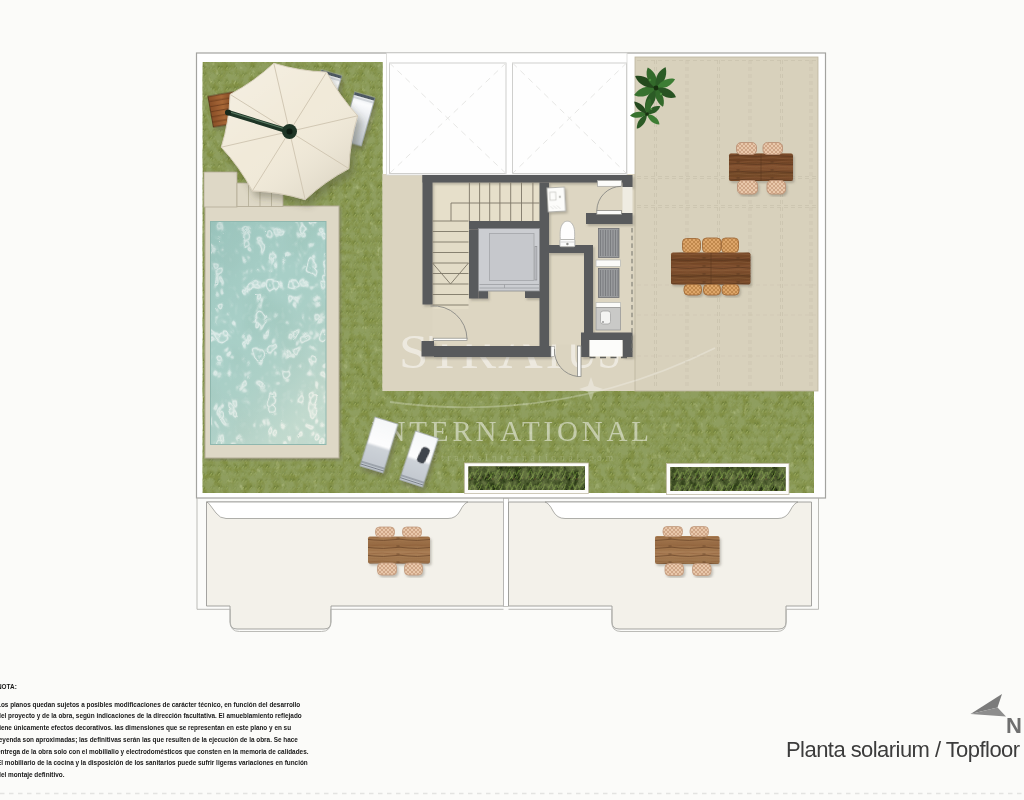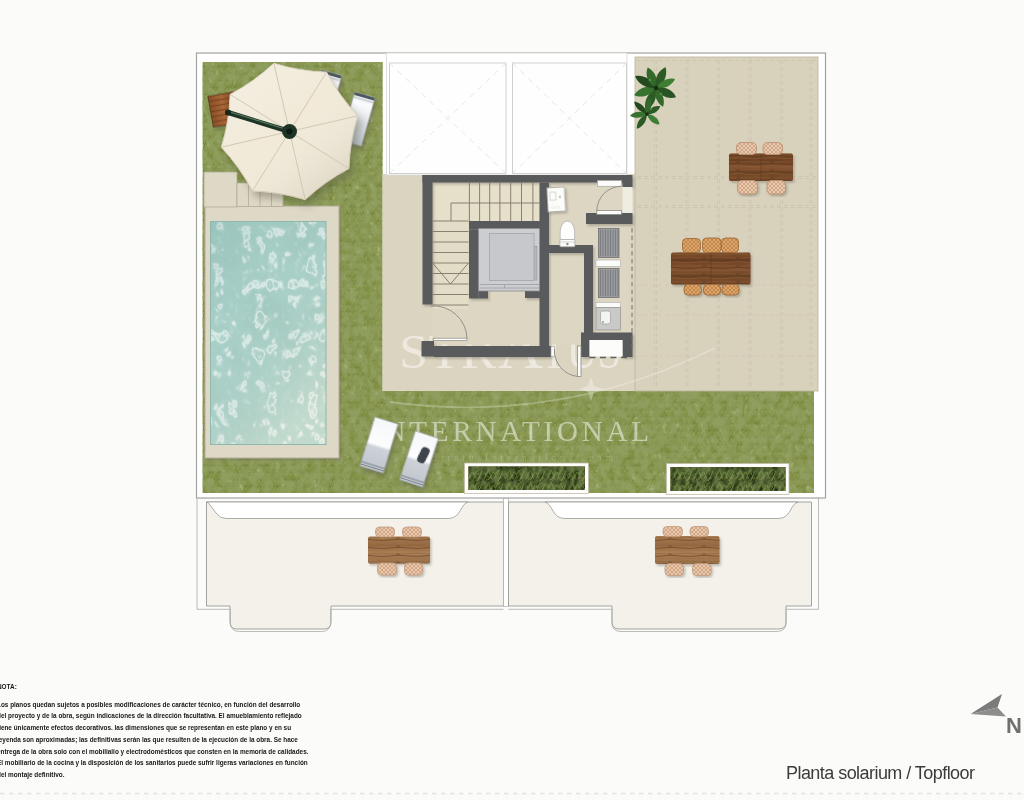--- a/index.html
+++ b/index.html
@@ -1,20 +1,20 @@
 <!DOCTYPE html>
 <html><head>
 <meta charset="utf-8">
 <style>
   html,body{margin:0;padding:0;}
   body{width:1024px;height:800px;background:#fbfbf9;font-family:"Liberation Sans", sans-serif;overflow:hidden;position:relative;}
   #plan{position:absolute;left:0;top:0;}
   .nota{position:absolute;left:-3px;top:681px;width:330px;font-size:6.4px;font-weight:bold;color:#161616;line-height:11.7px;letter-spacing:0px;}
   .nota .h{margin-bottom:6px;}
-  .title{position:absolute;left:786px;top:763px;font-size:18px;color:#3c3c3c;letter-spacing:-0.55px;white-space:nowrap;}
+  .title{position:absolute;left:786px;top:737px;font-size:22px;color:#3c3c3c;letter-spacing:-0.55px;white-space:nowrap;}
 </style>
 </head>
 <body>
 <svg id="plan" width="1024" height="800" viewBox="0 0 1024 800" xmlns="http://www.w3.org/2000/svg">
 <defs>
 
   <linearGradient id="woodT" x1="0" y1="0" x2="0" y2="1">
     <stop offset="0" stop-color="#7c4c2b"></stop>
         <stop offset="0.25" stop-color="#6b4023"></stop>
     <stop offset="0.5" stop-color="#835230"></stop>

